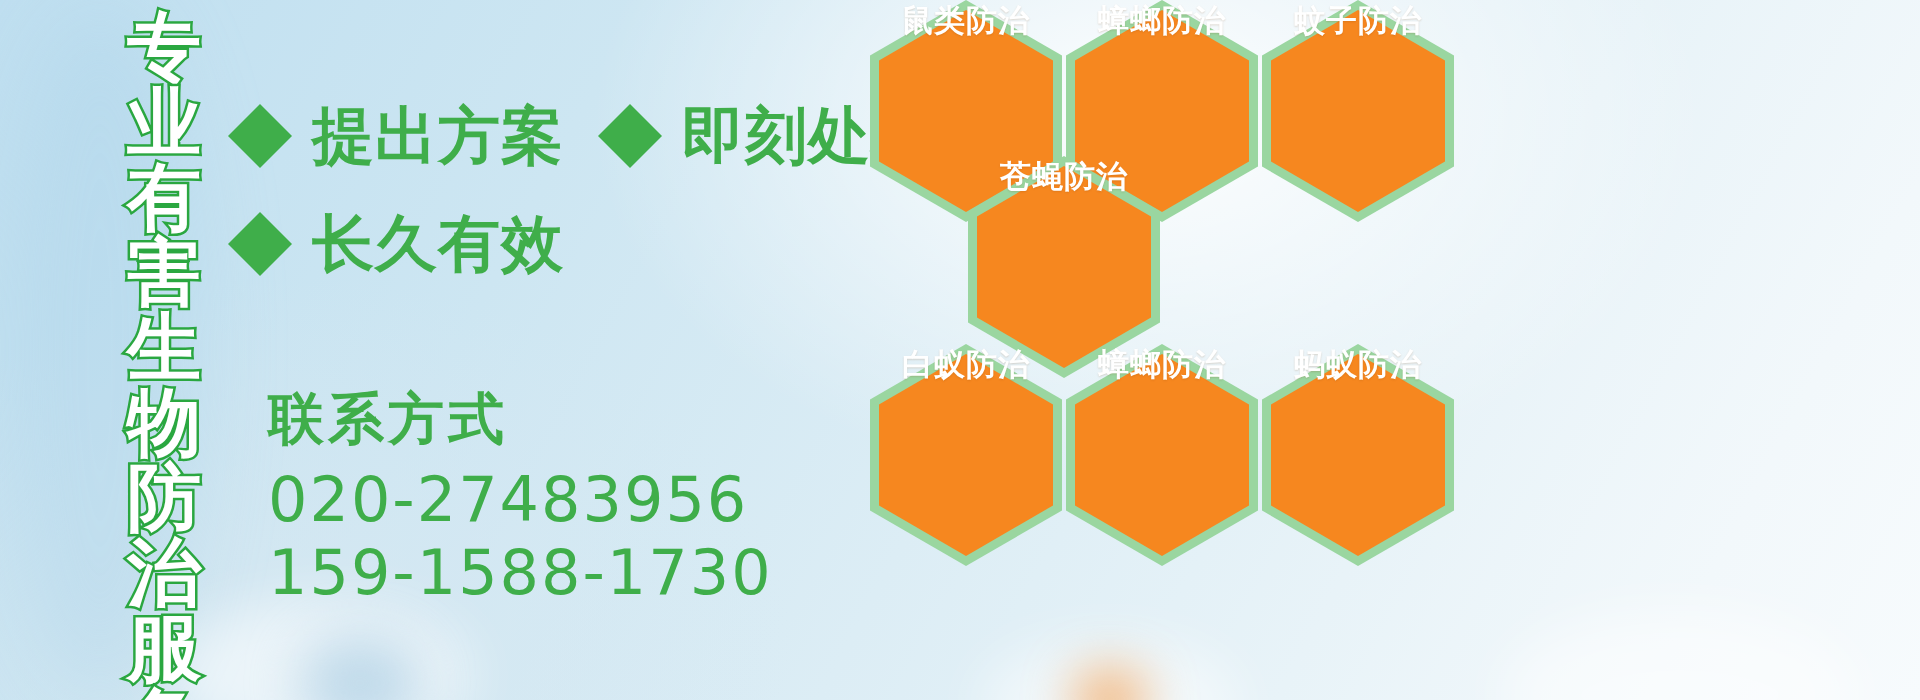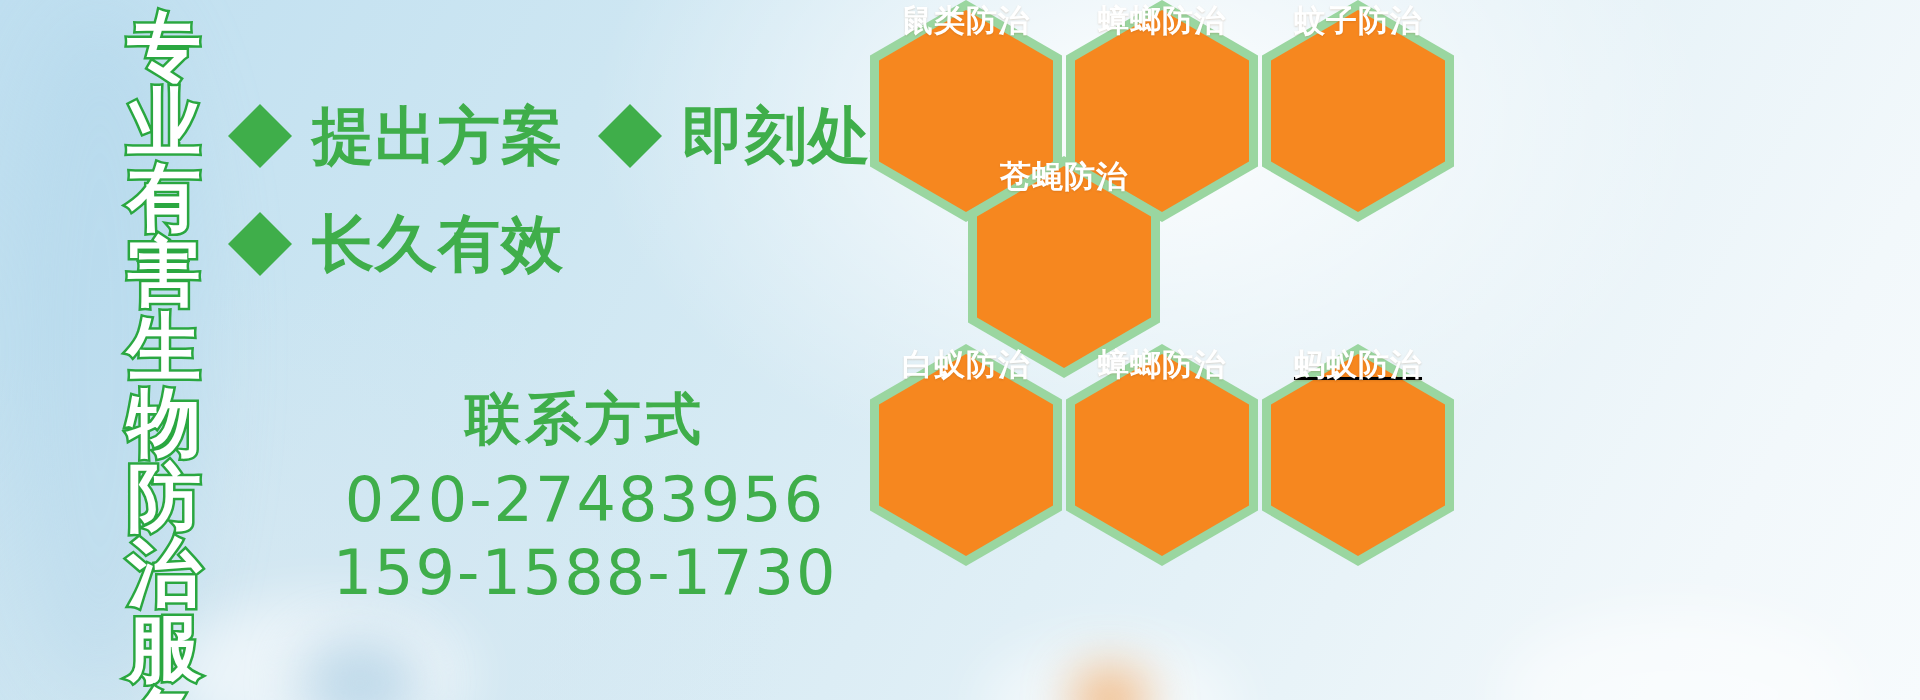--- a/index.html
+++ b/index.html
@@ -105,24 +105,23 @@
     font-size: 62px;
     font-weight: bold;
     color: #3fae4a;
     letter-spacing: 1px;
     white-space: nowrap;
   }
 
   
   #contact {
     position: absolute;
-    left: 285px;
+    left: 268px;
     top: 390px;
     width: 600px;
-    text-align: center;
     color: #3fae4a;
   }
   #contact-heading {
     font-size: 56px;
     font-weight: bold;
     letter-spacing: 4px;
     margin-bottom: 14px;
     line-height: 1.05;
   }
   .contact-phone {
@@ -248,20 +247,20 @@
     <div class="hex" style="left:12px;top:352px;">
       <span class="hex-outer"></span>
       <span class="hex-inner"></span>
       <span class="hex-label">白蚁防治</span>
     </div>
     <div class="hex" style="left:208px;top:352px;">
       <span class="hex-outer"></span>
       <span class="hex-inner"></span>
       <span class="hex-label">蟑螂防治</span>
     </div>
-    <div class="hex" style="left:404px;top:352px;text-decoration:underline;">
+    <div class="hex" style="left:404px;top:352px;">
       <span class="hex-outer"></span>
       <span class="hex-inner"></span>
       <span class="hex-label">蚂蚁防治</span>
     </div>
   </div>
 
 </div>
 
 </body></html>

